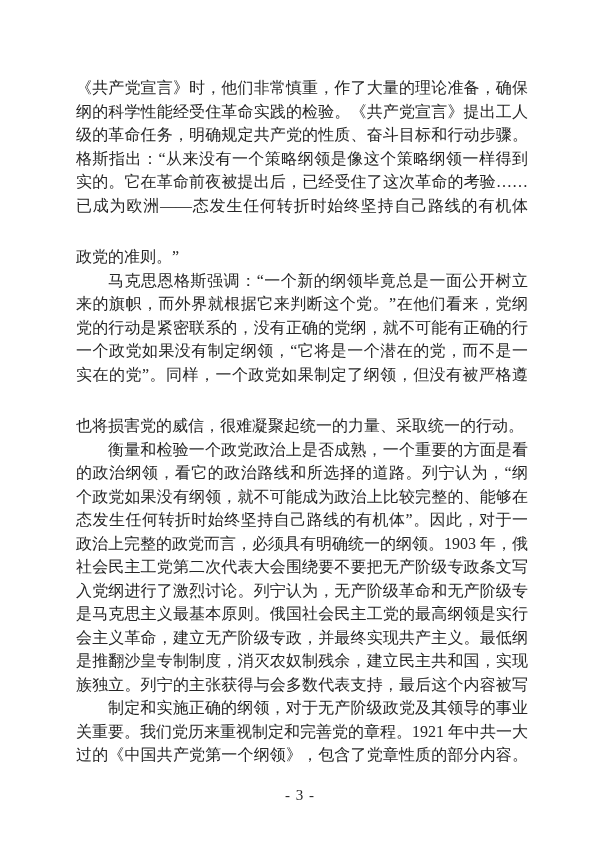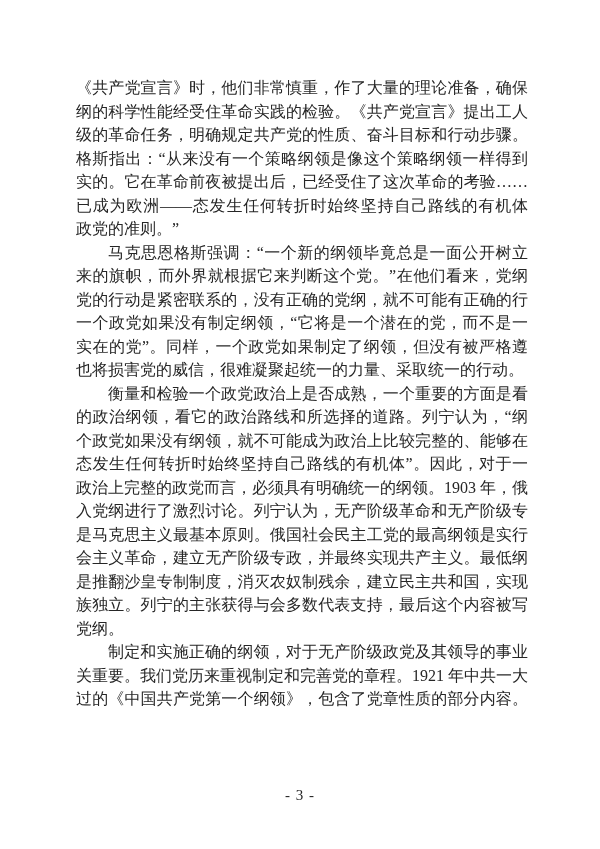--- a/index.html
+++ b/index.html
@@ -28,20 +28,21 @@
     height: 23.5px;
     overflow: hidden;
     text-align: justify;
     text-align-last: justify;
   }
   .line.indent {
     text-indent: 2em;
   }
   .line.para-end {
     text-align-last: left;
+    margin-top: 28px;
   }
   .page-number {
     position: absolute;
     top: 787px;
     left: 0;
     width: 600px;
     text-align: center;
     color: #262626;
     font-size: 15px;
     letter-spacing: 1px;
@@ -63,24 +64,24 @@
       <div class="line">来的旗帜，而外界就根据它来判断这个党。”在他们看来，党纲与</div>
       <div class="line">党的行动是紧密联系的，没有正确的党纲，就不可能有正确的行动。</div>
       <div class="line">一个政党如果没有制定纲领，“它将是一个潜在的党，而不是一个</div>
       <div class="line">实在的党”。同样，一个政党如果制定了纲领，但没有被严格遵守，</div>
       <div class="line para-end">也将损害党的威信，很难凝聚起统一的力量、采取统一的行动。</div>
       <div class="line indent">衡量和检验一个政党政治上是否成熟，一个重要的方面是看它</div>
       <div class="line">的政治纲领，看它的政治路线和所选择的道路。列宁认为，“纲领</div>
       <div class="line">个政党如果没有纲领，就不可能成为政治上比较完整的、能够在事</div>
       <div class="line">态发生任何转折时始终坚持自己路线的有机体”。因此，对于一个</div>
       <div class="line">政治上完整的政党而言，必须具有明确统一的纲领。1903 年，俄国</div>
+      <div class="line">社会民主工党第二次代表大会围绕要不要把无产阶级专政条文写</div>
       <div class="line">入党纲进行了激烈讨论。列宁认为，无产阶级革命和无产阶级专政</div>
       <div class="line">是马克思主义最基本原则。俄国社会民主工党的最高纲领是实行社</div>
       <div class="line">会主义革命，建立无产阶级专政，并最终实现共产主义。最低纲领</div>
       <div class="line">是推翻沙皇专制制度，消灭农奴制残余，建立民主共和国，实现民</div>
       <div class="line">族独立。列宁的主张获得与会多数代表支持，最后这个内容被写进</div>
-      <div class="line para-end">党纲。</div>
       <div class="line indent">制定和实施正确的纲领，对于无产阶级政党及其领导的事业至</div>
       <div class="line">关重要。我们党历来重视制定和完善党的章程。1921 年中共一大通</div>
       <div class="line">过的《中国共产党第一个纲领》，包含了党章性质的部分内容。在</div>
     </div>
   <div class="page-number">- 3 -</div>
 </div>
 
 </body></html>

